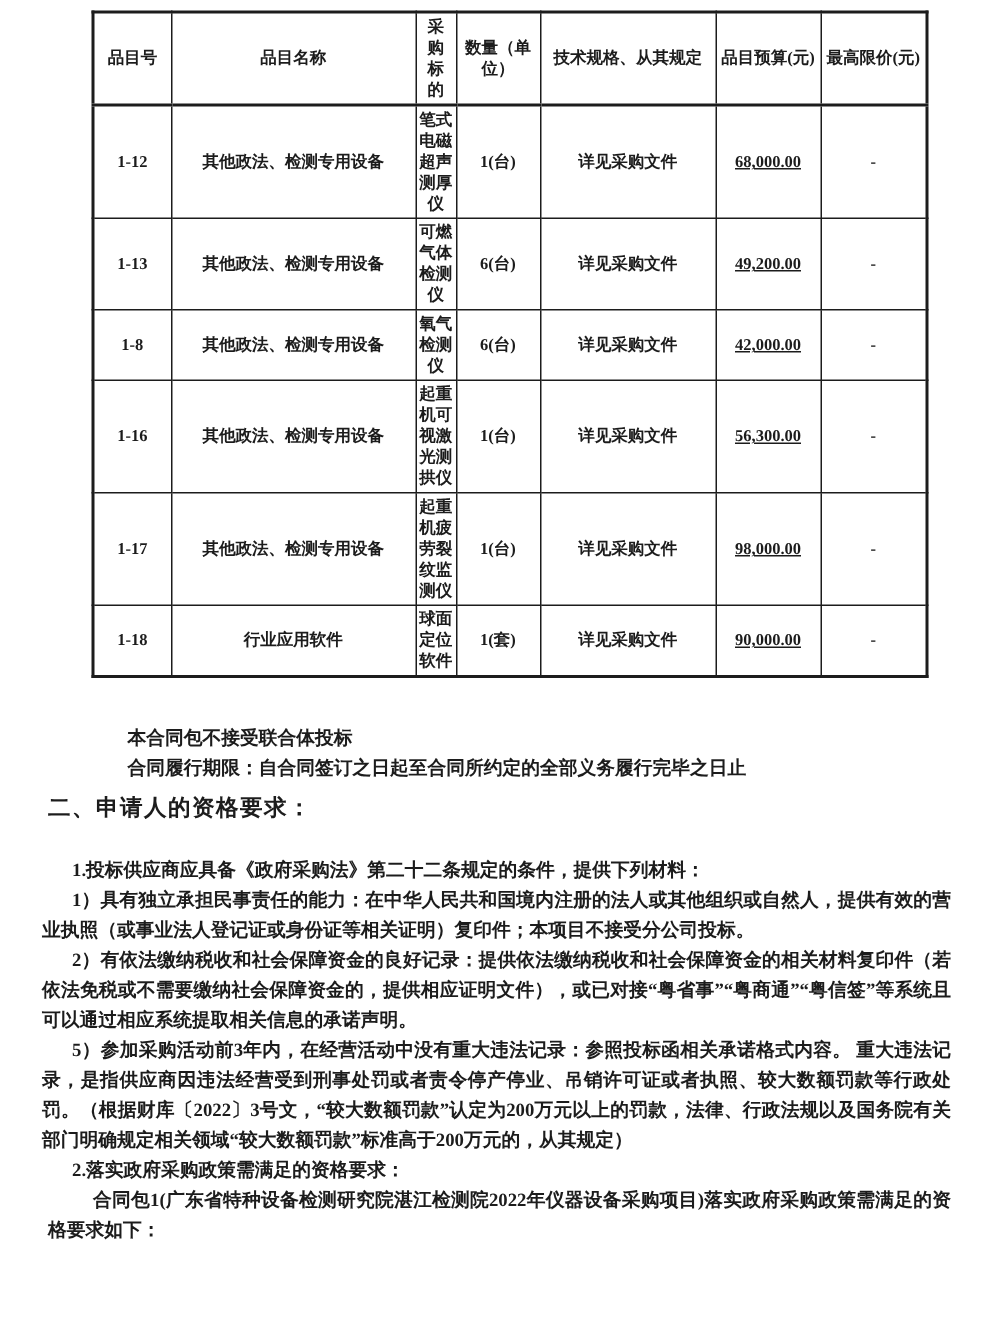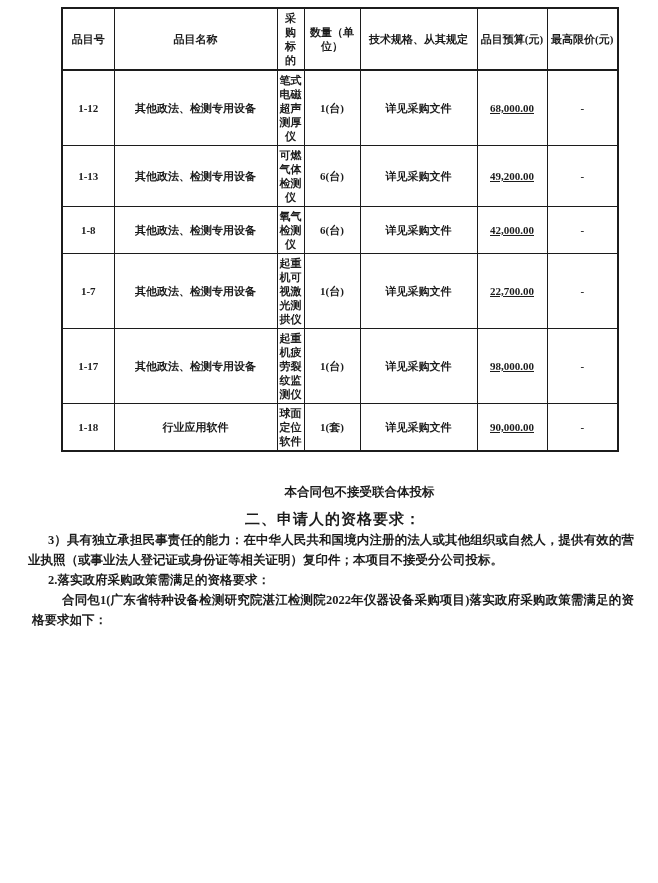--- a/index.html
+++ b/index.html
@@ -22,24 +22,24 @@
     padding:2px 1px; line-height:14px; overflow:hidden;
   }
   .proc thead th { border-bottom-width:2px; }
   .pre { white-space:pre-line; }
   .c-budget { text-align:right; padding-right:9px;text-decoration:underline; }
   .c-max { text-align:right; padding-right:10px; }
   .body-text {
     position:absolute; left:28px; top:482px; width:606px;
     font-size:12.5px; line-height:20px; text-align:justify;
   }
-  .note { padding-left:57px; text-align:center; }
+  .note { padding-left:57px; text-align:left; }
   .sec-heading {
     font-size:15px; line-height:22px; letter-spacing:1px;
-    margin:6px 0 0 4px; text-align:center;
+    margin:6px 0 20px 4px; text-align:left;
   }
   p.para { margin:0; text-indent:20px; }
   p.para-deep { margin:0 0 0 4px; text-indent:30px; }
 </style>
 </head>
 <body>
 
 <div class="page">
 
   <table class="proc">
@@ -98,30 +98,30 @@
         <td>其他政法、检测专用设备</td>
         <td class="pre">氧气
 检测
 仪</td>
         <td>6(台)</td>
         <td>详见采购文件</td>
         <td class="c-budget">42,000.00</td>
         <td class="c-max">-</td>
       </tr>
       <tr>
-        <td>1-7</td>
+        <td>1-16</td>
         <td>其他政法、检测专用设备</td>
         <td class="pre">起重
 机可
 视激
 光测
 拱仪</td>
         <td>1(台)</td>
         <td>详见采购文件</td>
-        <td class="c-budget">22,700.00</td>
+        <td class="c-budget">56,300.00</td>
         <td class="c-max">-</td>
       </tr>
       <tr>
         <td>1-17</td>
         <td>其他政法、检测专用设备</td>
         <td class="pre">起重
 机疲
 劳裂
 纹监
 测仪</td>
@@ -139,19 +139,23 @@
         <td>1(套)</td>
         <td>详见采购文件</td>
         <td class="c-budget">90,000.00</td>
         <td class="c-max">-</td>
       </tr>
     </tbody>
   </table>
 
   <div class="body-text">
     <p class="note" style="margin:0">本合同包不接受联合体投标</p>
+    <p class="note" style="margin:0">合同履行期限：自合同签订之日起至合同所约定的全部义务履行完毕之日止</p>
     <p class="sec-heading">二、申请人的资格要求：</p>
-    <p class="para">3）具有独立承担民事责任的能力：在中华人民共和国境内注册的法人或其他组织或自然人，提供有效的营业执照（或事业法人登记证或身份证等相关证明）复印件；本项目不接受分公司投标。</p>
+    <p class="para">1.投标供应商应具备《政府采购法》第二十二条规定的条件，提供下列材料：</p>
+    <p class="para">1）具有独立承担民事责任的能力：在中华人民共和国境内注册的法人或其他组织或自然人，提供有效的营业执照（或事业法人登记证或身份证等相关证明）复印件；本项目不接受分公司投标。</p>
+    <p class="para">2）有依法缴纳税收和社会保障资金的良好记录：提供依法缴纳税收和社会保障资金的相关材料复印件（若依法免税或不需要缴纳社会保障资金的，提供相应证明文件），或已对接“粤省事”“粤商通”“粤信签”等系统且可以通过相应系统提取相关信息的承诺声明。</p>
+    <p class="para">5）参加采购活动前3年内，在经营活动中没有重大违法记录：参照投标函相关承诺格式内容。 重大违法记录，是指供应商因违法经营受到刑事处罚或者责令停产停业、吊销许可证或者执照、较大数额罚款等行政处罚。（根据财库〔2022〕3号文，“较大数额罚款”认定为200万元以上的罚款，法律、行政法规以及国务院有关部门明确规定相关领域“较大数额罚款”标准高于200万元的，从其规定）</p>
     <p class="para">2.落实政府采购政策需满足的资格要求：</p>
     <p class="para-deep">合同包1(广东省特种设备检测研究院湛江检测院2022年仪器设备采购项目)落实政府采购政策需满足的资格要求如下：</p>
   </div>
 
 </div>
 
 </body></html>

